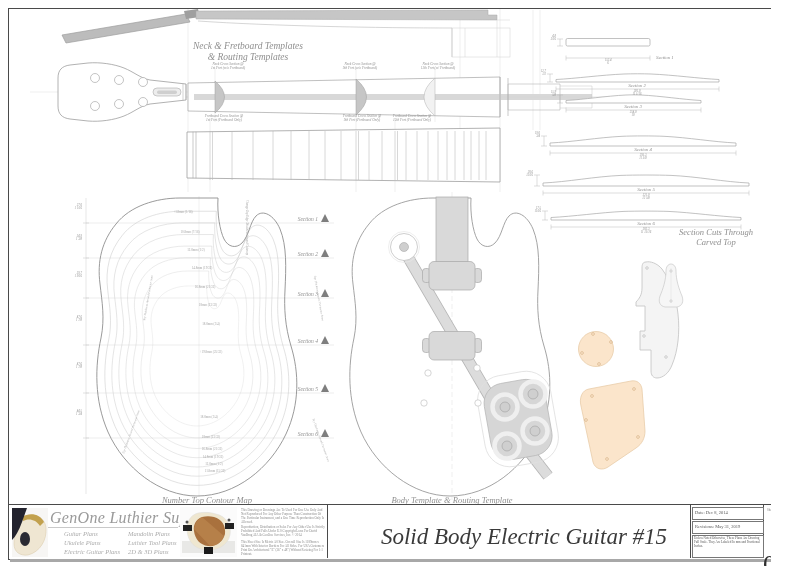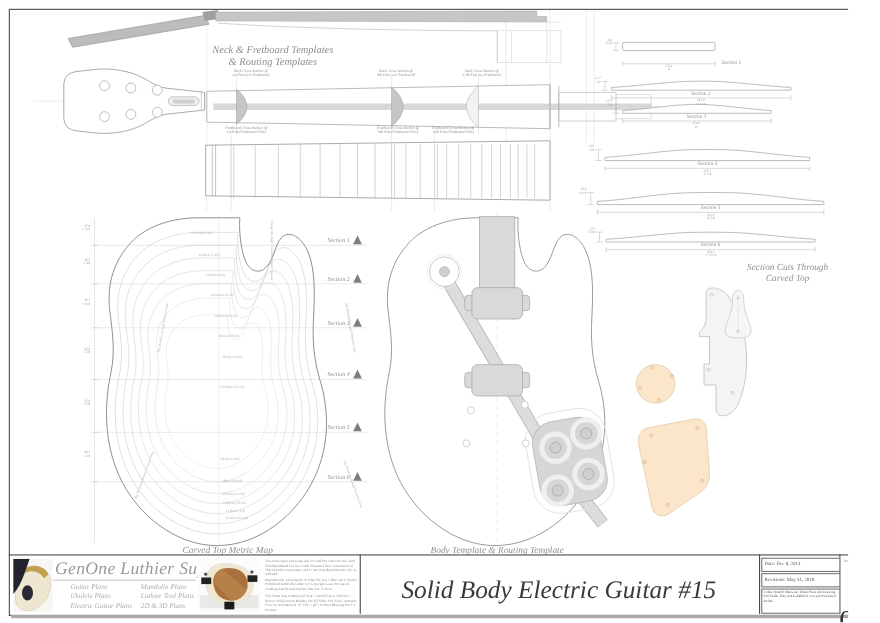--- a/index.html
+++ b/index.html
@@ -331,24 +331,24 @@
 1/2</div>
   <div class="lbl t3 ra" style="left:556px;top:91px">15.9
 5/8</div>
   <div class="lbl t3 ra" style="left:540px;top:132px">19.0
 3/4</div>
   <div class="lbl t3 ra" style="left:533px;top:171px">20.6
 13/16</div>
   <div class="lbl t3 ra" style="left:541px;top:207px">17.5
 11/16</div>
 
-  <div class="lbl t85" style="left:716px;top:237px">Section Cuts Through
+  <div class="lbl t85" style="left:716px;top:227px">Section Cuts Through
 Carved Top</div>
 
-  <div class="lbl t85" style="left:207px;top:495px">Carved Top Metric Map</div>
+  <div class="lbl t85" style="left:207px;top:495px">Number Top Contour Map</div>
   <div class="lbl t55 ra" style="left:318px;top:216px">Section 1</div>
   <div class="lbl t55 ra" style="left:318px;top:251px">Section 2</div>
   <div class="lbl t55 ra" style="left:318px;top:291px">Section 3</div>
   <div class="lbl t55 ra" style="left:318px;top:338px">Section 4</div>
   <div class="lbl t55 ra" style="left:318px;top:386px">Section 5</div>
   <div class="lbl t55 ra" style="left:318px;top:431px">Section 6</div>
   <div class="tri" style="left:321px;top:214px"></div>
   <div class="tri" style="left:321px;top:249px"></div>
   <div class="tri" style="left:321px;top:289px"></div>
   <div class="tri" style="left:321px;top:336px"></div>
@@ -424,21 +424,21 @@
     <rect x="45" y="16" width="9" height="6" fill="#222"></rect>
     <rect x="24" y="40" width="9" height="7" fill="#1a1a1a"></rect>
     <circle cx="7" cy="15" r="1.5" fill="#555"></circle>
       <circle cx="49" cy="13" r="1.5" fill="#555"></circle>
   </svg>
 
   <div class="legal" style="left:241px;top:509px">This Drawing or Drawings Are To Used For One Use Only And Not Reproduced For Any Other Purpose Than Construction Of The Particular Instrument, and a One Time Reproduction Only Is Allowed.</div>
   <div class="legal" style="left:241px;top:526px">Reproduction, Distribution or Sales For Any Other Use Is Strictly Prohibited And Falls Under U.S Copyright Laws For David VanBrug AIA &amp; GenOne Services, Inc. © 2014</div>
   <div class="legal" style="left:241px;top:541px">This Sheet Size Is Metric A0 Size. Overall Size Is 1189mm x 841mm With Interior Borders For All Sides. For USA Customers Print On Architectural "E" (36" x 48") Without Resizing For 1:1 Printout.</div>
 
-  <div class="title" style="left:508px;top:524px">Solid Body Electric Guitar #15</div>
+  <div class="title" style="left:524px;top:524px">Solid Body Electric Guitar #15</div>
 
   <div class="box" style="left:692px;top:507px;width:70px;height:11px"></div>
   <div class="fld" style="left:695px;top:510px">Date: Dec 8, 2014</div>
   <div class="box" style="left:692px;top:520.5px;width:70px;height:11px"></div>
   <div class="fld" style="left:695px;top:523.5px">Revisions: May 31, 2019</div>
   <div class="box" style="left:692px;top:535px;width:70px;height:21px"></div>
   <div class="notetxt" style="left:694px;top:537px">Unless Noted Otherwise, These Plans Are Drawing Full Scale. They Are Labeled In mm and Fractional Inches.</div>
 
   <div class="abs" style="left:767px;top:508px;font-size:3px;color:#888;white-space:nowrap">Sheet Number 3</div>
   <div class="sheetnum" style="left:777px;top:550px">03</div>

